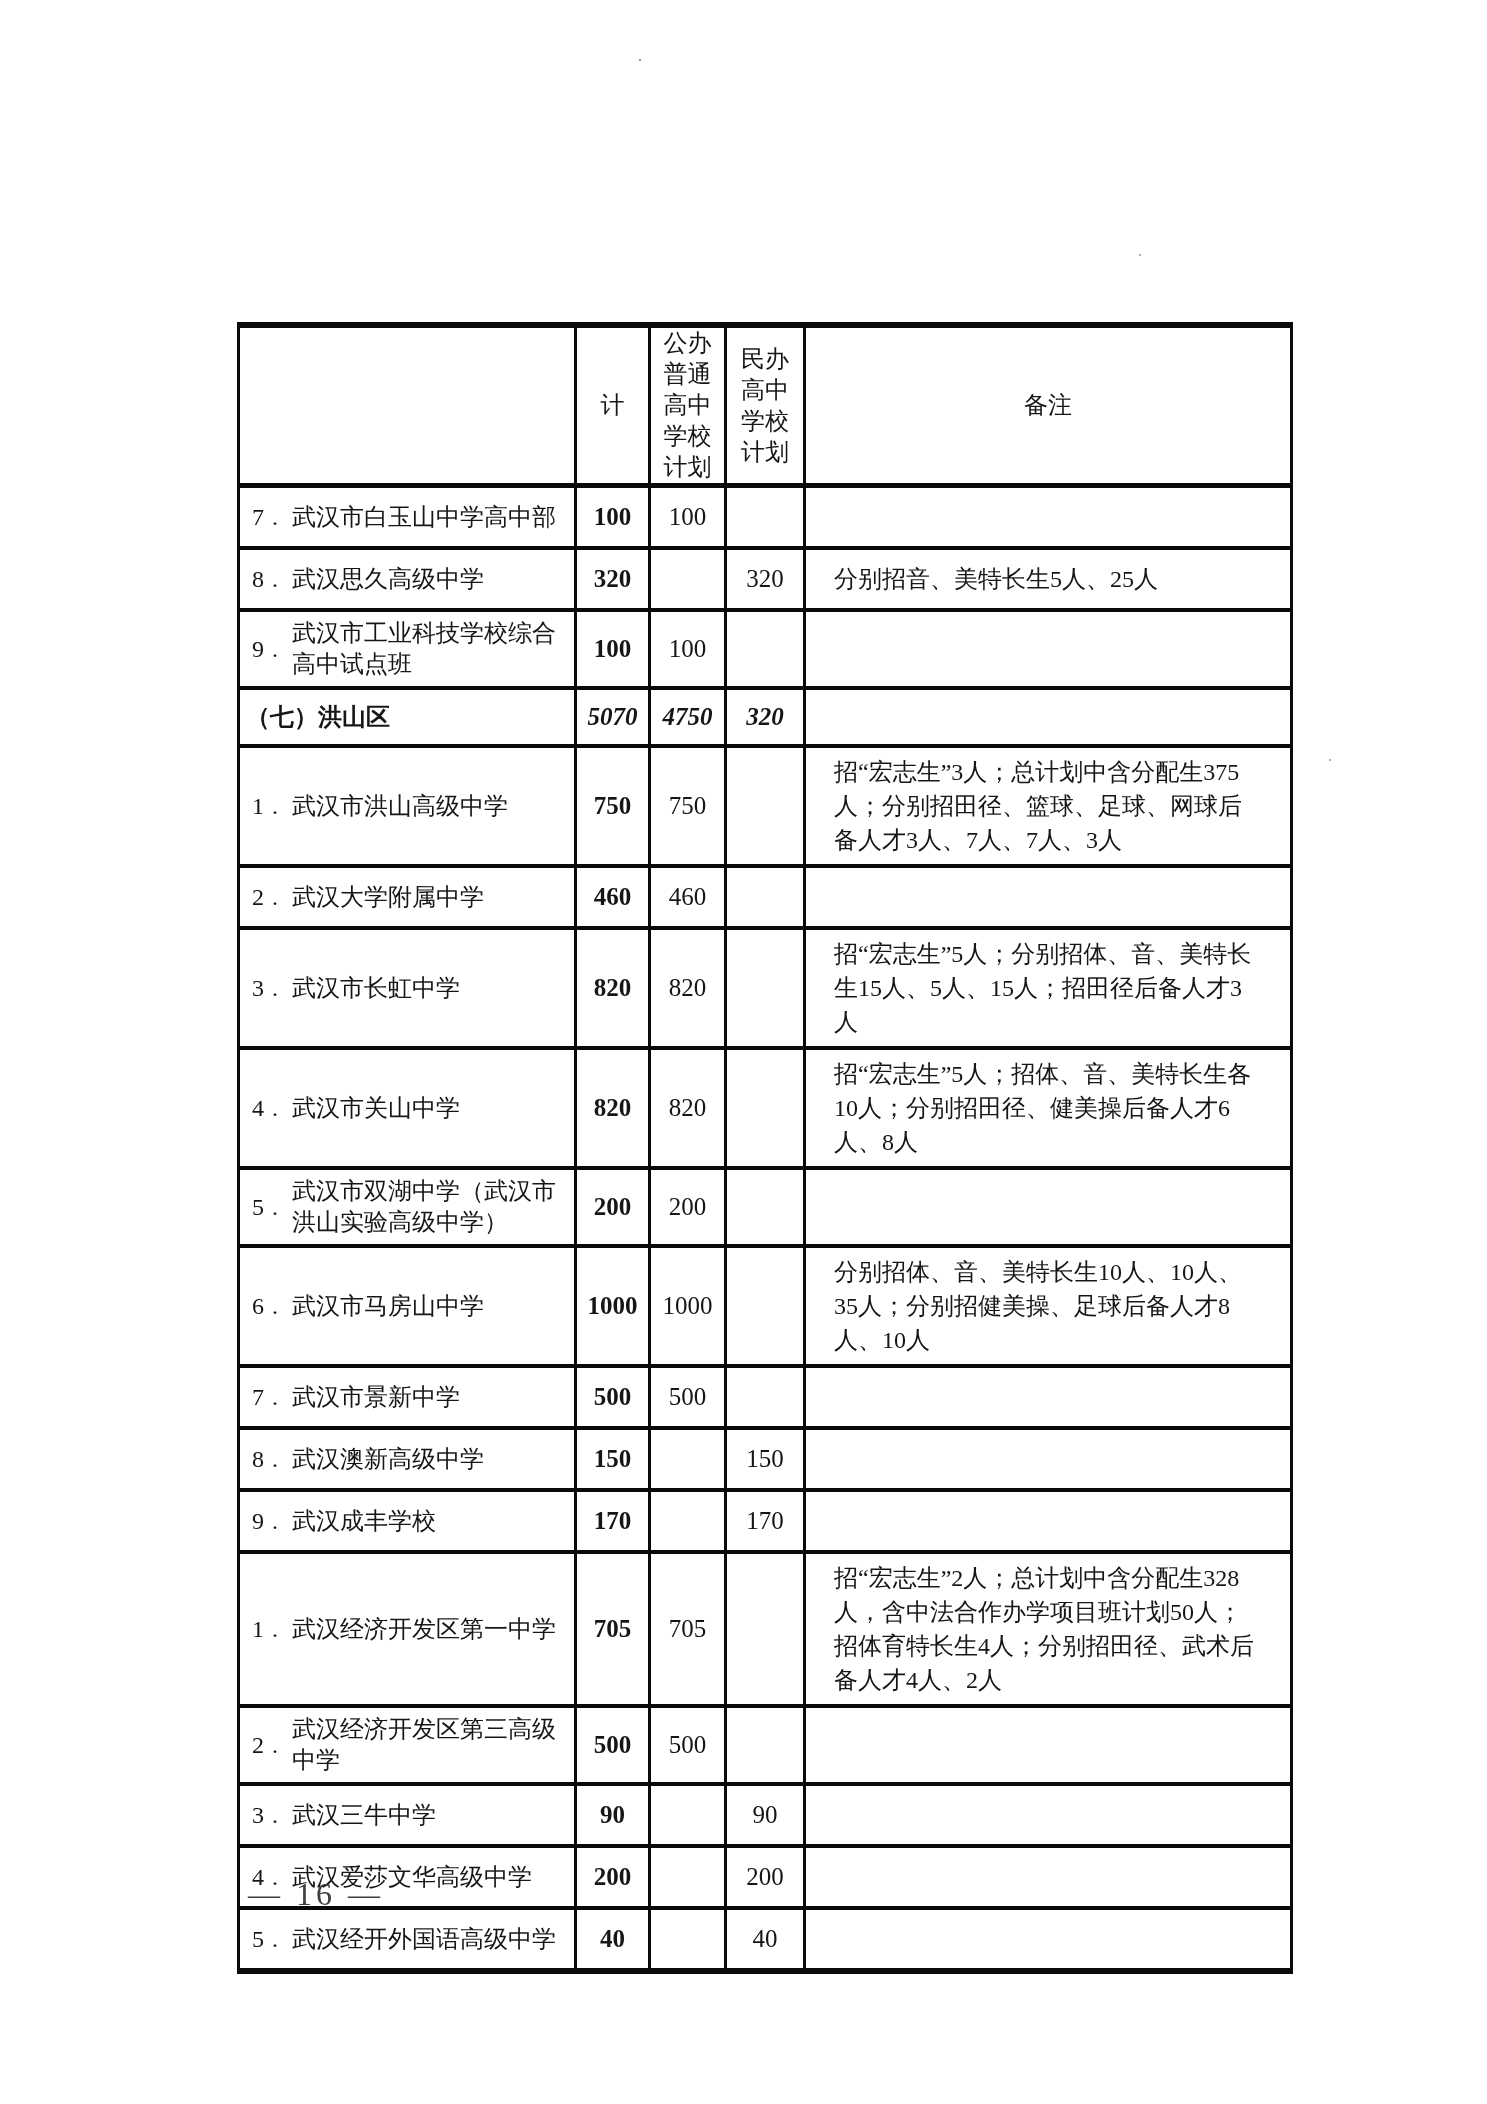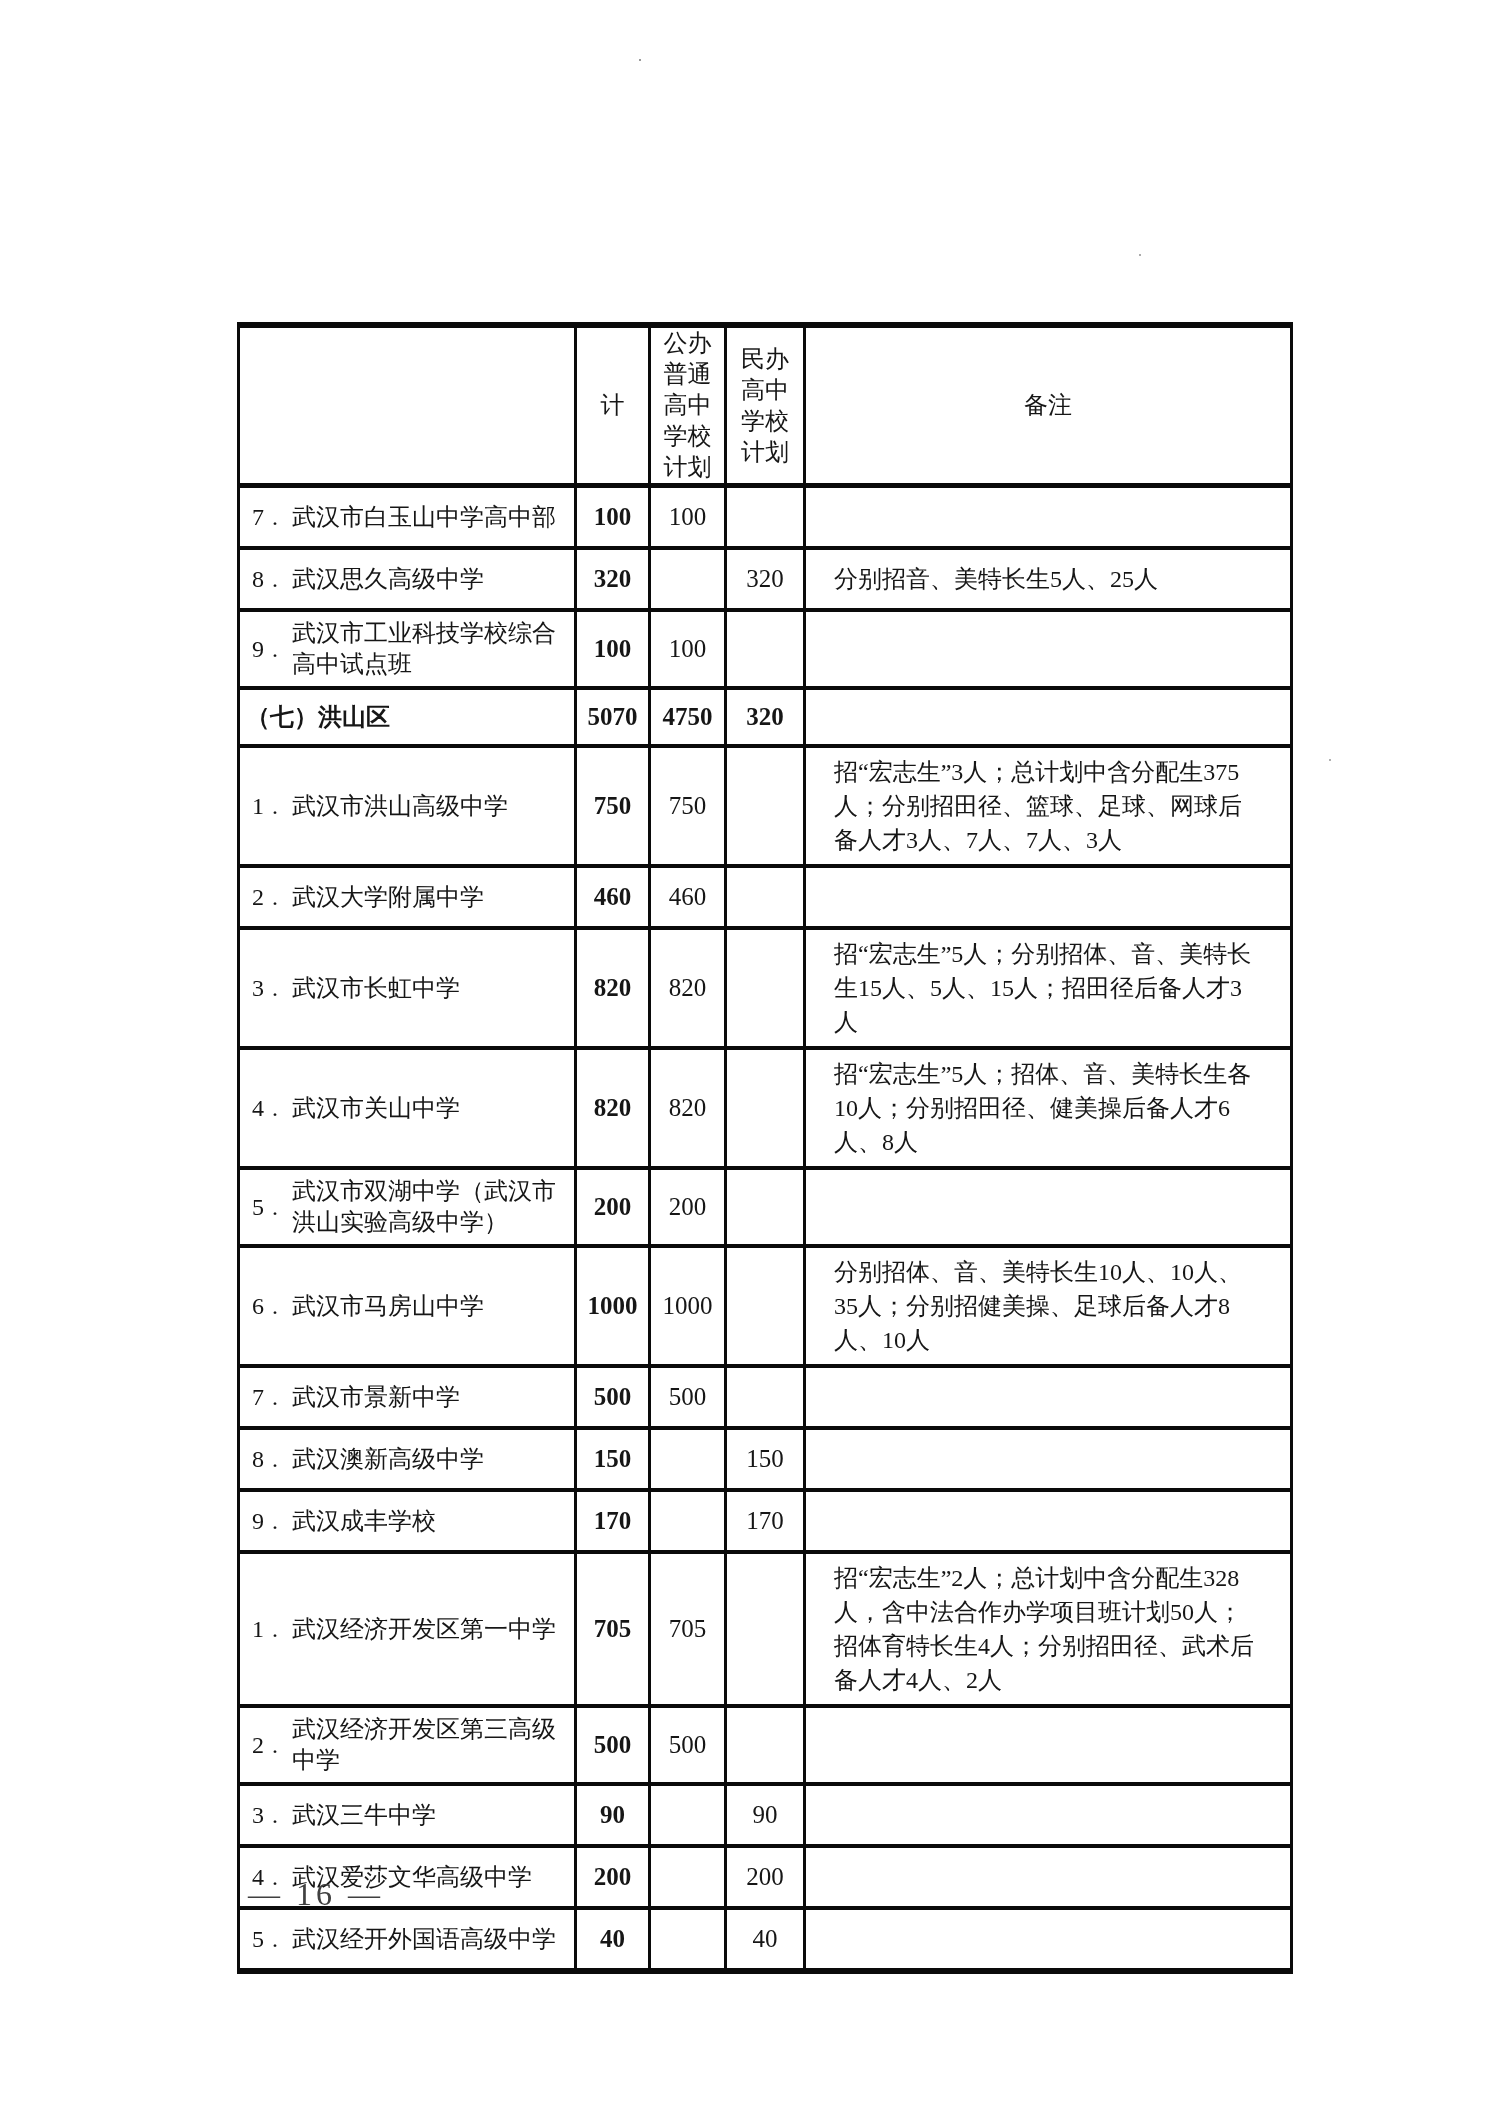--- a/index.html
+++ b/index.html
@@ -53,21 +53,21 @@
   td{height:44px;font-size:24px;}
   .namewrap{display:flex;align-items:center;padding:6px 8px 6px 6px;}
   .no{flex:0 0 46px;padding-left:6px;font-size:24px;box-sizing:border-box;}
   .no:not(:empty)::after{content:" .";letter-spacing:2px;}
   .nm{flex:1;line-height:31px;}
   .cell-num{text-align:center;font-size:25px;}
   td.cell-total{font-weight:bold;}
   td.cell-remark{padding:7px 28px;line-height:34px;text-align:left;}
   tr.section td{height:40px;font-weight:bold;}
   tr.section .namewrap{justify-content:center;}
-  tr.section .cell-num{font-weight:bold;}
+  tr.section .cell-num{font-weight:bold;font-style:italic;}
   .page-number{
     position:absolute;left:248px;top:1876px;
     font-size:32px;letter-spacing:4px;color:#404040;
     white-space:nowrap;
   }
 </style>
 </head>
 <body>
 
 <div class="page">

